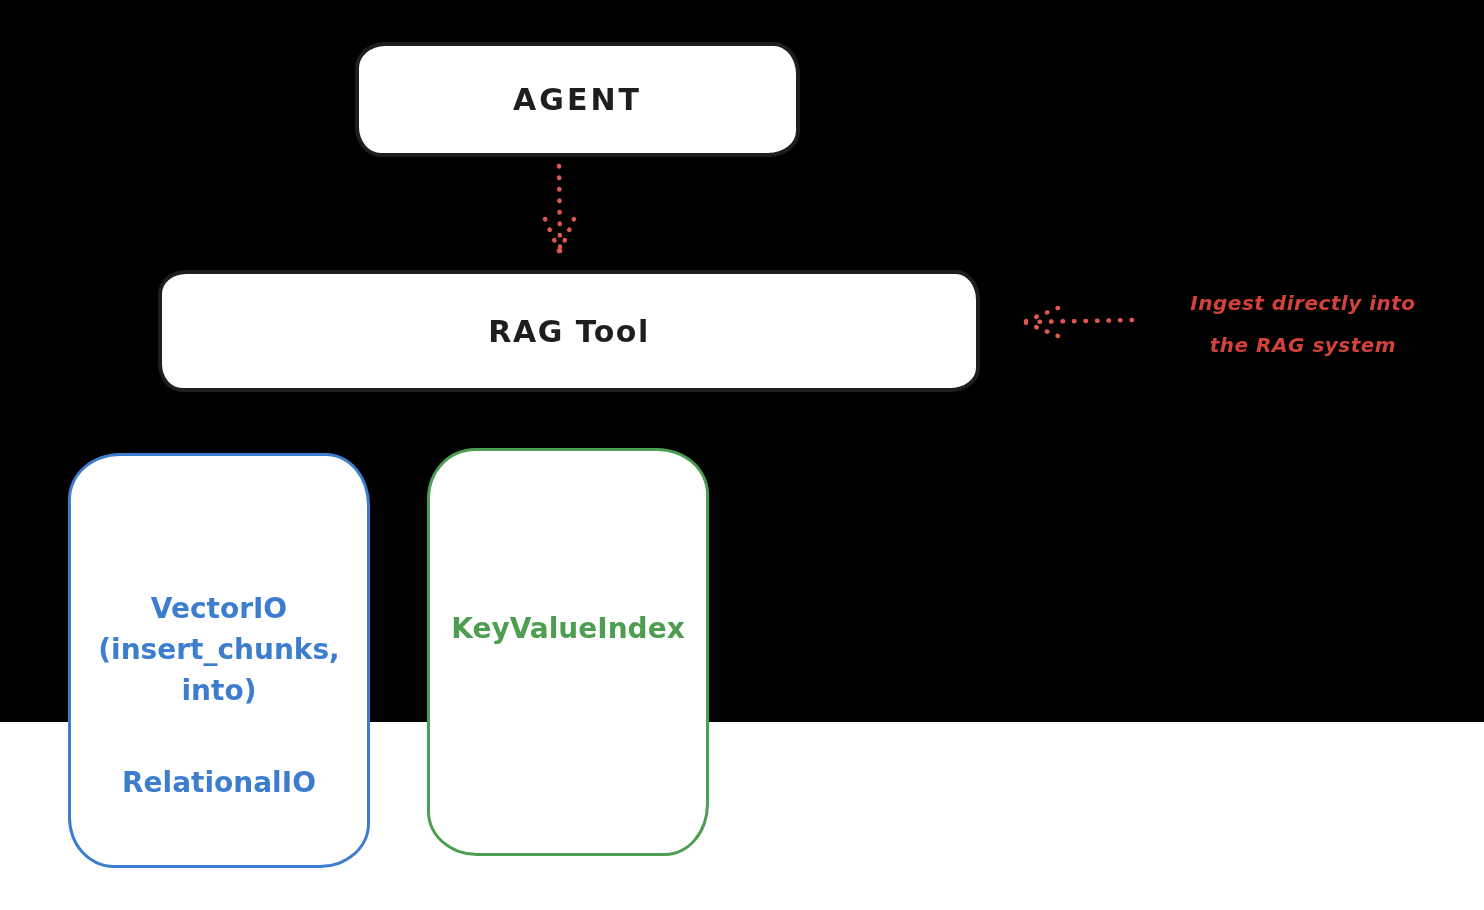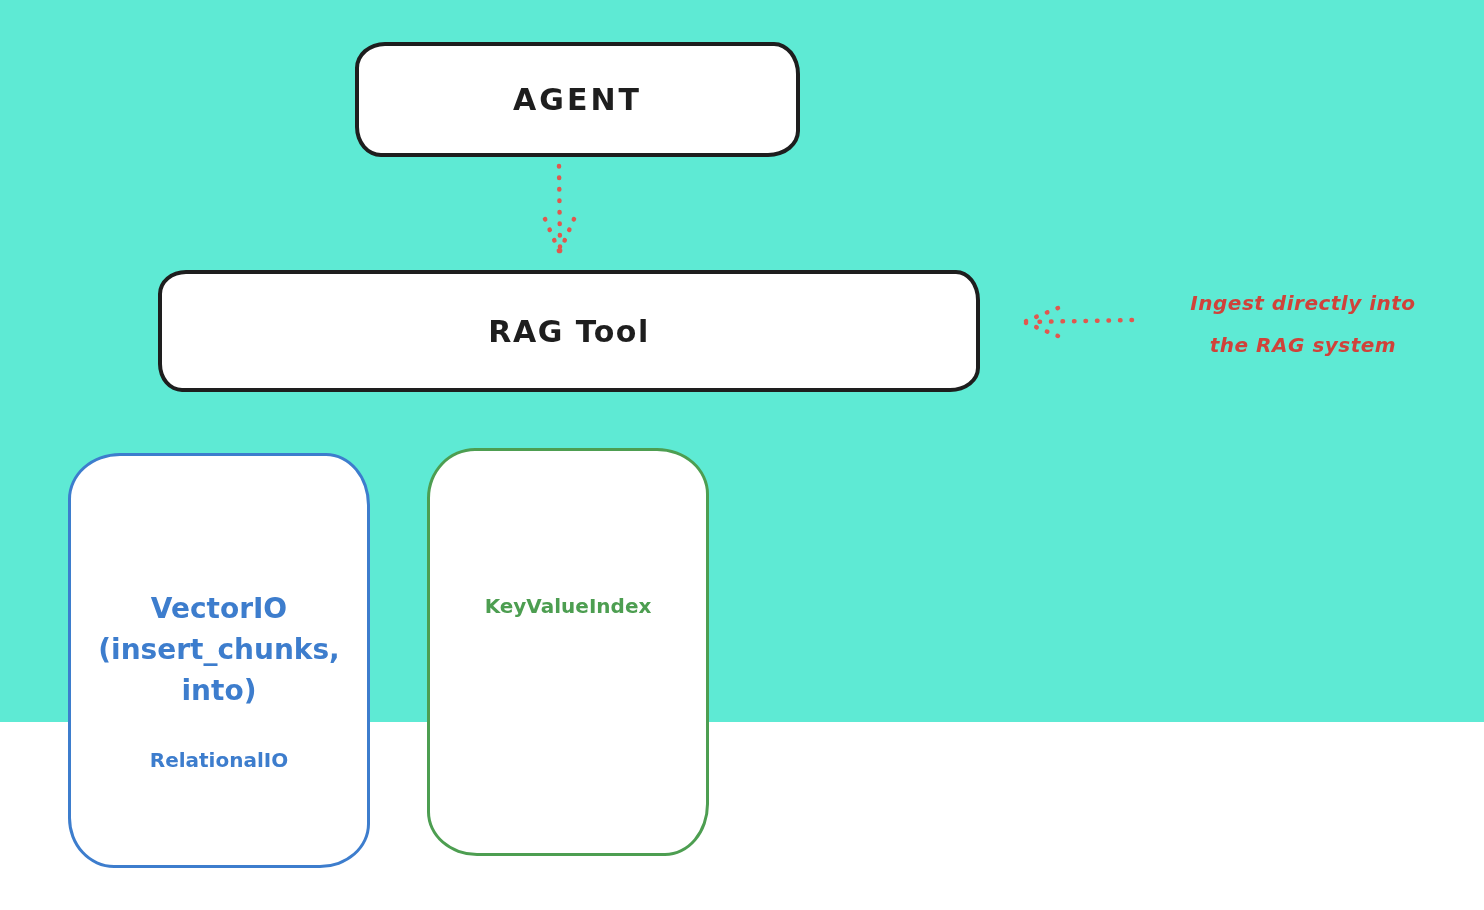--- a/index.html
+++ b/index.html
@@ -4,21 +4,21 @@
 <style>
   * { margin: 0; padding: 0; box-sizing: border-box; }
   html, body { background: #ffffff; }
   body {
     font-family: "DejaVu Sans", "Liberation Sans", sans-serif;
     width: 1484px; height: 910px; overflow: hidden;
   }
   .canvas {
     position: relative;
     width: 1484px; height: 722px;
-    background: #5eead4;
+    background: #000000;
   }
   
   .node {
     position: absolute;
     border: 4px solid currentColor;
     display: flex; align-items: center; justify-content: center;
     background: #ffffff;
   }
   .node-agent {
     left: 355px; top: 42px; width: 445px; height: 115px;
@@ -74,21 +74,21 @@
     left: 427px; top: 448px; width: 282px; height: 408px;
     border-radius: 48px 52px 44px 50px / 50px 46px 52px 44px;
     padding-top: 106px;
   }
   .card-relational {
     left: 783px; top: 448px; width: 284px; height: 410px;
     border-radius: 50px 46px 52px 44px / 44px 50px 46px 52px;
     padding-top: 108px;
   }
   .card-lines { font-size: 28px; line-height: 41px; margin-top: 36px; }
-  .card-footer { font-size: 20px; line-height: 40px; margin-top: 29px; }
+  .card-footer { font-size: 28px; line-height: 40px; margin-top: 52px; }
 </style>
 </head>
 <body>
 
 <div class="canvas">
 
   <div class="node node-agent" style="color: rgb(30, 30, 30);">
     <div class="node-label">AGENT</div>
   </div>
 

